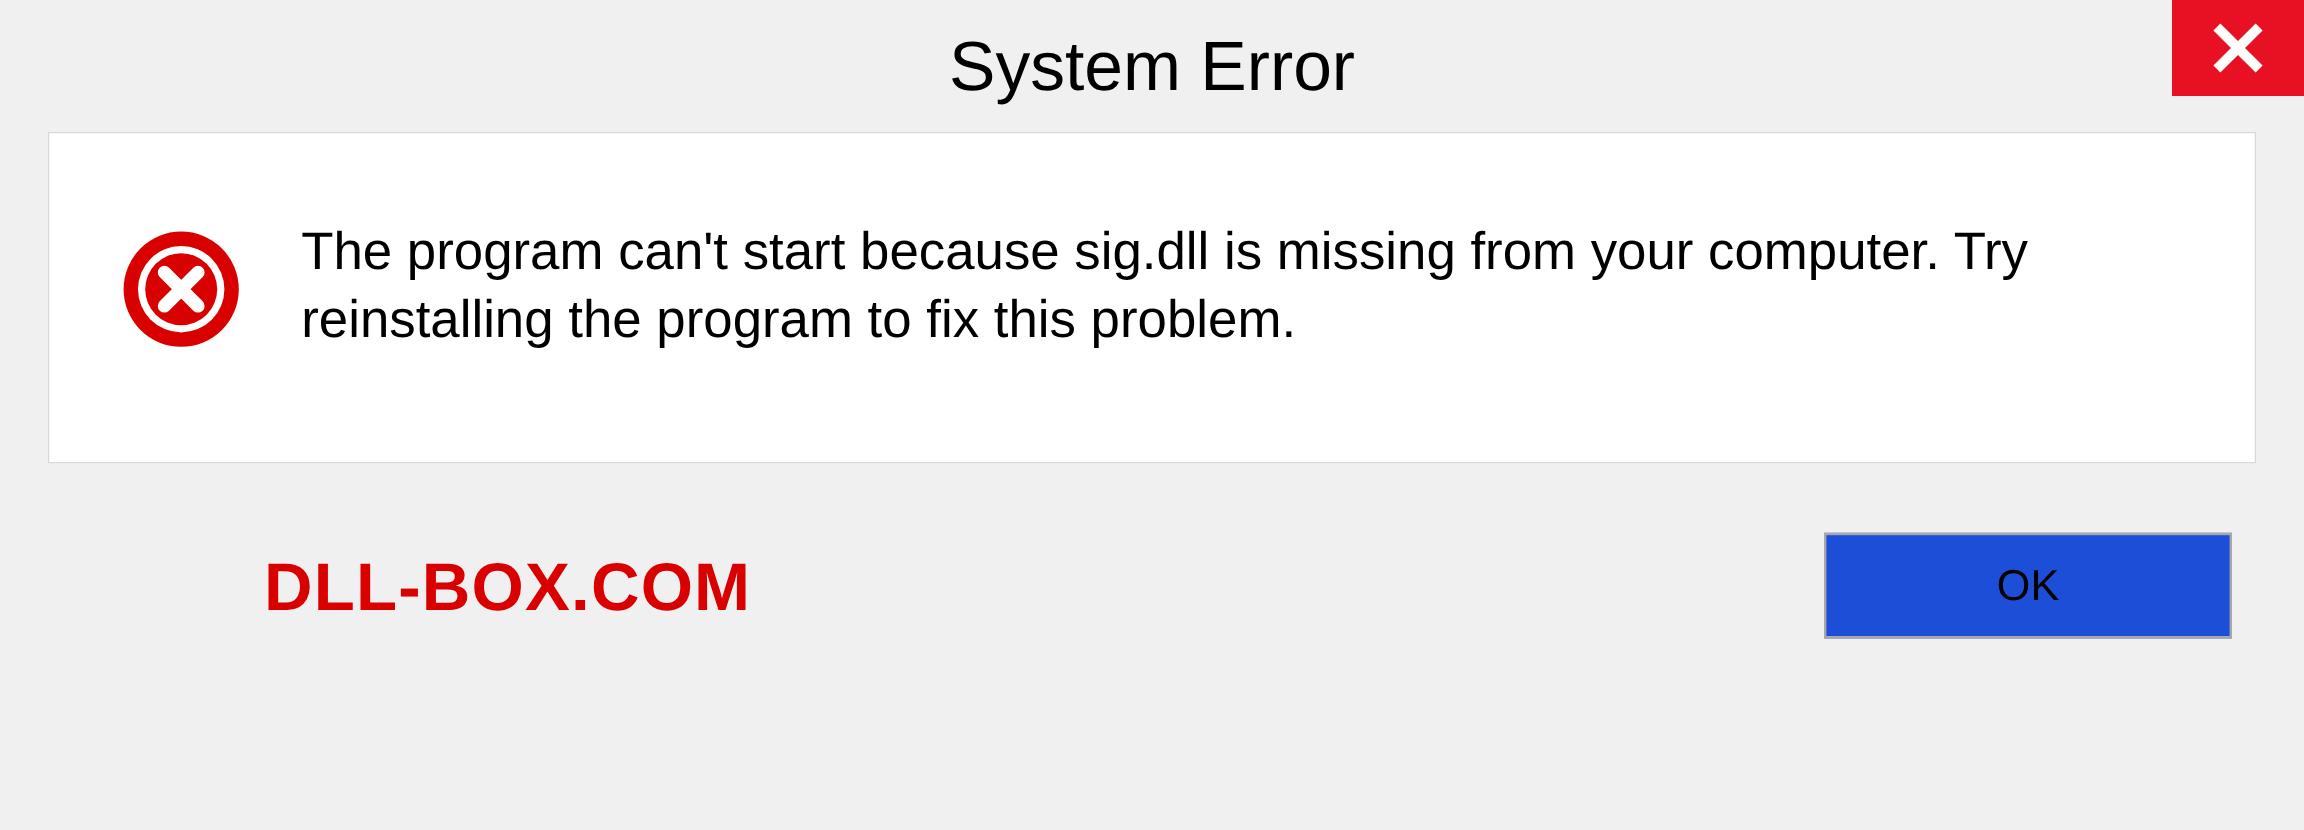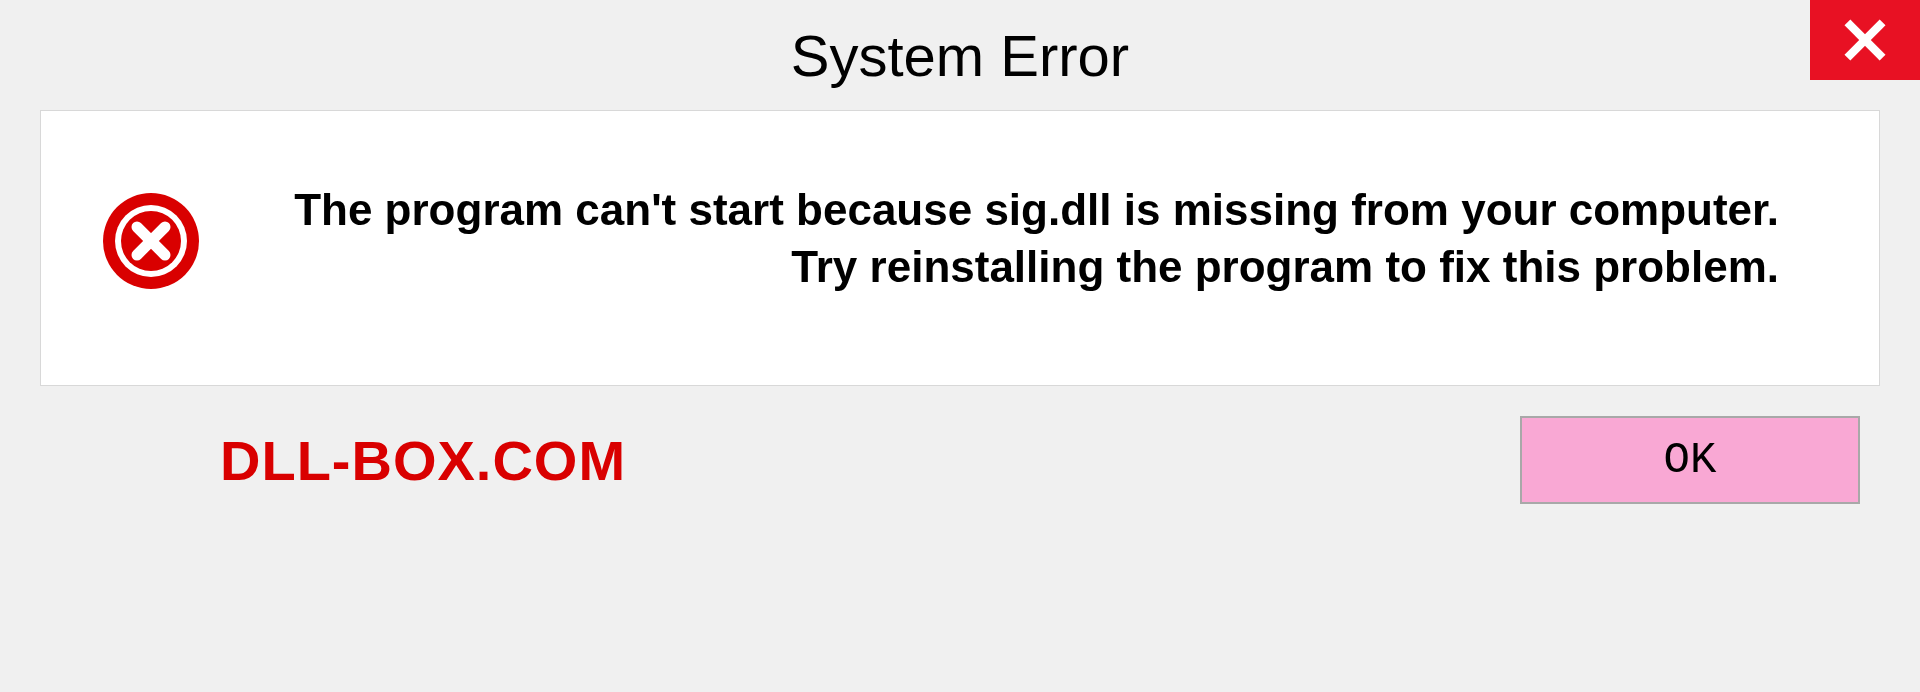--- a/index.html
+++ b/index.html
@@ -56,49 +56,49 @@
     .error-icon {
       flex-shrink: 0;
       width: 100px;
       height: 100px;
       margin-top: 10px;
     }
     .message {
       font-size: 44px;
       line-height: 1.3;
       color: #000;
-      font-weight: 700;
+      font-weight: 400;
       padding-right: 40px;
-      text-align: right;
     }
     .footer {
       display: flex;
       align-items: center;
       justify-content: space-between;
       padding: 30px 60px 30px 220px;
+      margin-top: 28px;
     }
     .brand {
       font-size: 56px;
       font-weight: 900;
       color: #d90000;
       letter-spacing: 1px;
       font-family: Arial, sans-serif;
     }
     .ok-btn {
       width: 340px;
       height: 88px;
-      background: #f9a8d4;
+      background: #1d4ed8;
       border: 2px solid #a8a8a8;
-      font-size: 44px;
+      font-size: 36px;
       color: #000;
       display: flex;
       align-items: center;
       justify-content: center;
       cursor: pointer;
-      font-family: Liberation Mono, monospace;
+      font-family: Liberation Sans, sans-serif;
     }
   </style>
 </head>
 <body>
 
 <div class="titlebar">
   <div class="title">System Error</div>
   <div class="close-btn">
     <svg viewBox="0 0 24 24">
       <line x1="4" y1="4" x2="20" y2="20" stroke="#ffffff" stroke-width="4.5" stroke-linecap="square"></line>

